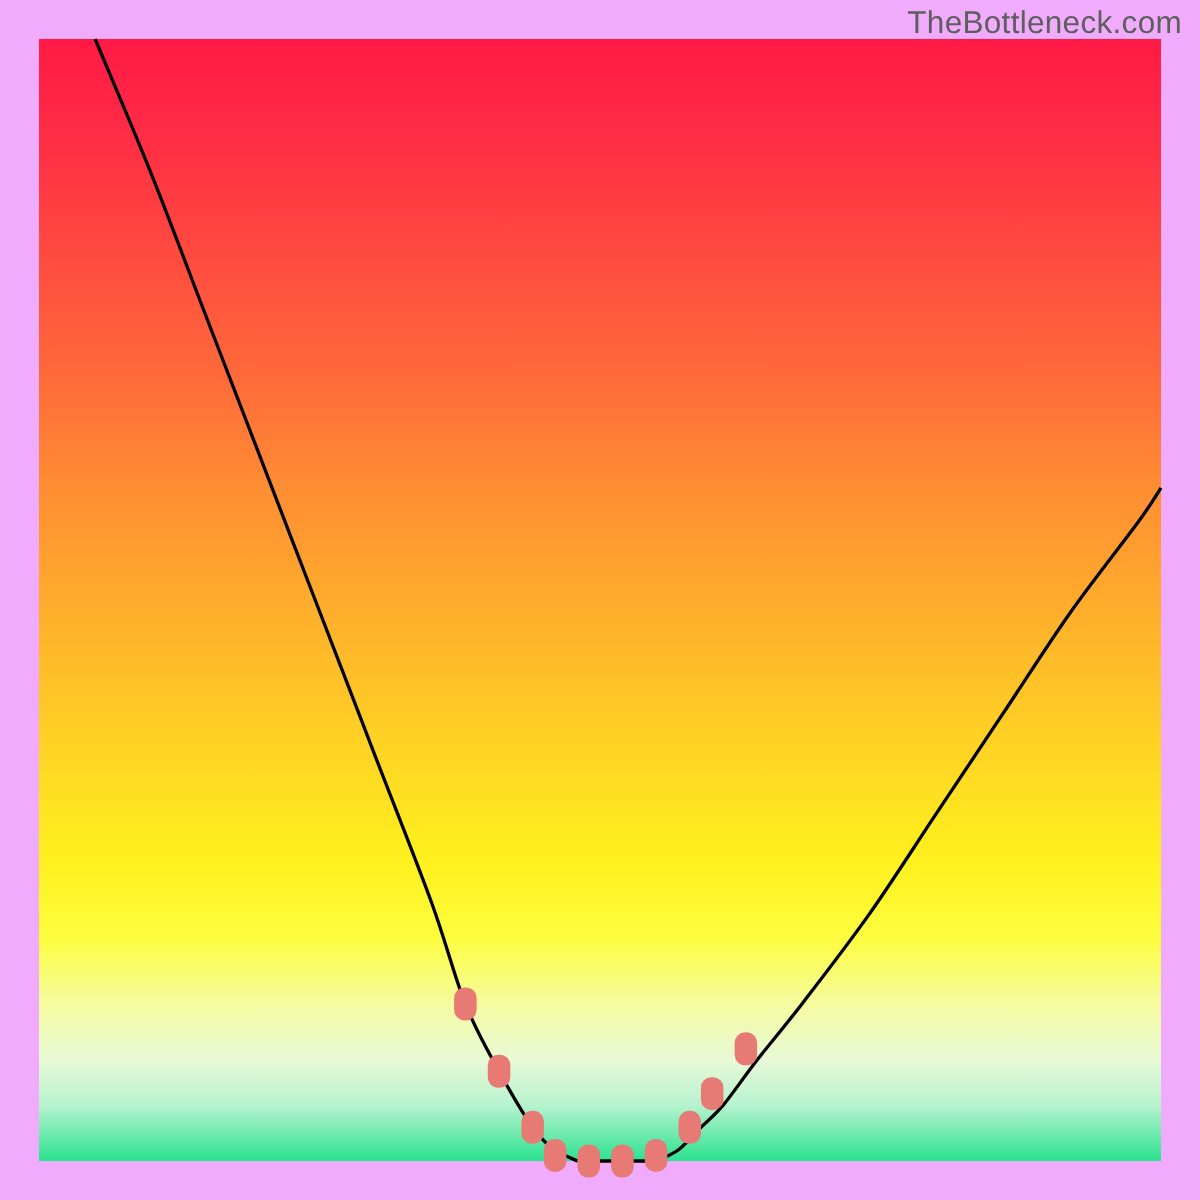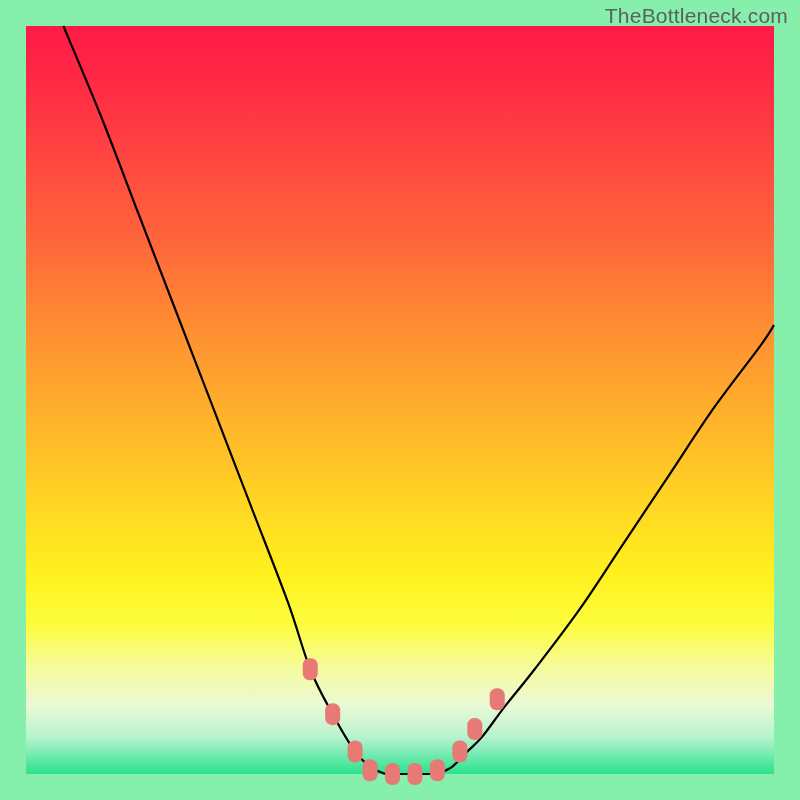--- a/index.html
+++ b/index.html
@@ -10,21 +10,21 @@
     background: #000;
     overflow: hidden;
     font-family: Arial, Helvetica, sans-serif;
   }
   .frame {
     position: absolute;
     left: 0;
     top: 0;
     width: 800px;
     height: 800px;
-    background: #86efac;
+    background: #f0abfc;
   }
   .plot {
     position: absolute;
     left: 26px;
     top: 26px;
     width: 748px;
     height: 748px;
     background: linear-gradient(
       to bottom,
       #ff1a45 0%,

